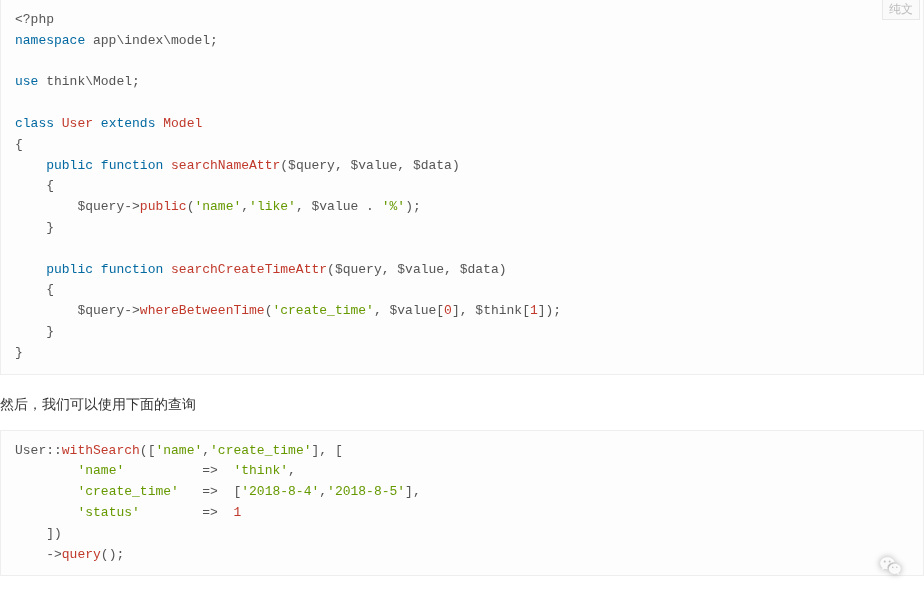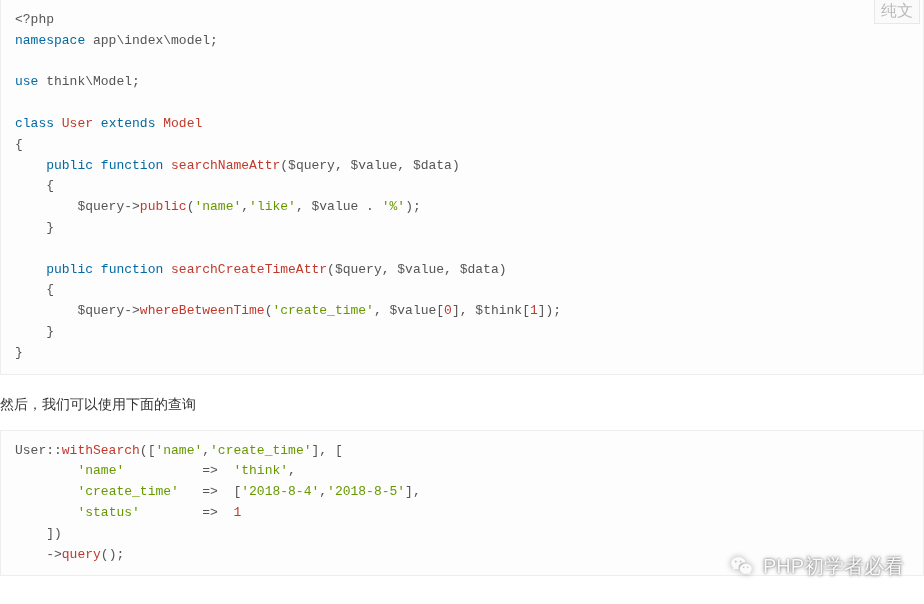--- a/index.html
+++ b/index.html
@@ -56,21 +56,21 @@
     filter: drop-shadow(0 0 3px rgba(0,0,0,0.4));
   }
   .top-tab {
     position: absolute;
     top: 0;
     right: 4px;
     border: 1px solid #e8e8e8;
     border-top: none;
     background: #fafafa;
     color: #bbb;
-    font-size: 16px;
+    font-size: 12px;
     padding: 1px 6px;
     font-family: sans-serif;
   }
 </style>
 </head>
 <body>
 
 <div class="top-tab">纯文</div>
 
 <div class="code-block code-block-1"><span class="plain">&lt;?php</span>
@@ -101,14 +101,13 @@
 <span class="plain">    ])</span>
 <span class="plain">    -&gt;</span><span class="fn">query</span><span class="plain">();</span>
 </div>
 
 <div class="watermark">
   <span class="wm-icon">
     <svg viewBox="0 0 24 24" width="26" height="26" fill="rgba(255,255,255,0.9)">
       <path d="M8.5 3C4.9 3 2 5.5 2 8.6c0 1.7.9 3.2 2.3 4.2l-.6 1.9 2.2-1.1c.8.2 1.6.4 2.6.4h.4c-.1-.4-.2-.8-.2-1.2 0-2.9 2.8-5.2 6.3-5.2h.3C14.6 4.9 11.8 3 8.5 3zm-2.3 3.1c.5 0 .9.4.9.9s-.4.9-.9.9-.9-.4-.9-.9.4-.9.9-.9zm4.6 0c.5 0 .9.4.9.9s-.4.9-.9.9-.9-.4-.9-.9.4-.9.9-.9zM15.5 9c-3.1 0-5.5 2.1-5.5 4.7s2.4 4.7 5.5 4.7c.7 0 1.4-.1 2-.3l1.9 1-.5-1.7c1.3-.9 2.1-2.2 2.1-3.7 0-2.6-2.4-4.7-5.5-4.7zm-1.9 2.5c.4 0 .7.3.7.7s-.3.7-.7.7-.7-.3-.7-.7.3-.7.7-.7zm3.8 0c.4 0 .7.3.7.7s-.3.7-.7.7-.7-.3-.7-.7.3-.7.7-.7z"></path>
     </svg>
   </span>
-  <span>PHP初学者必看</span>
 </div>
 
 </body></html>

